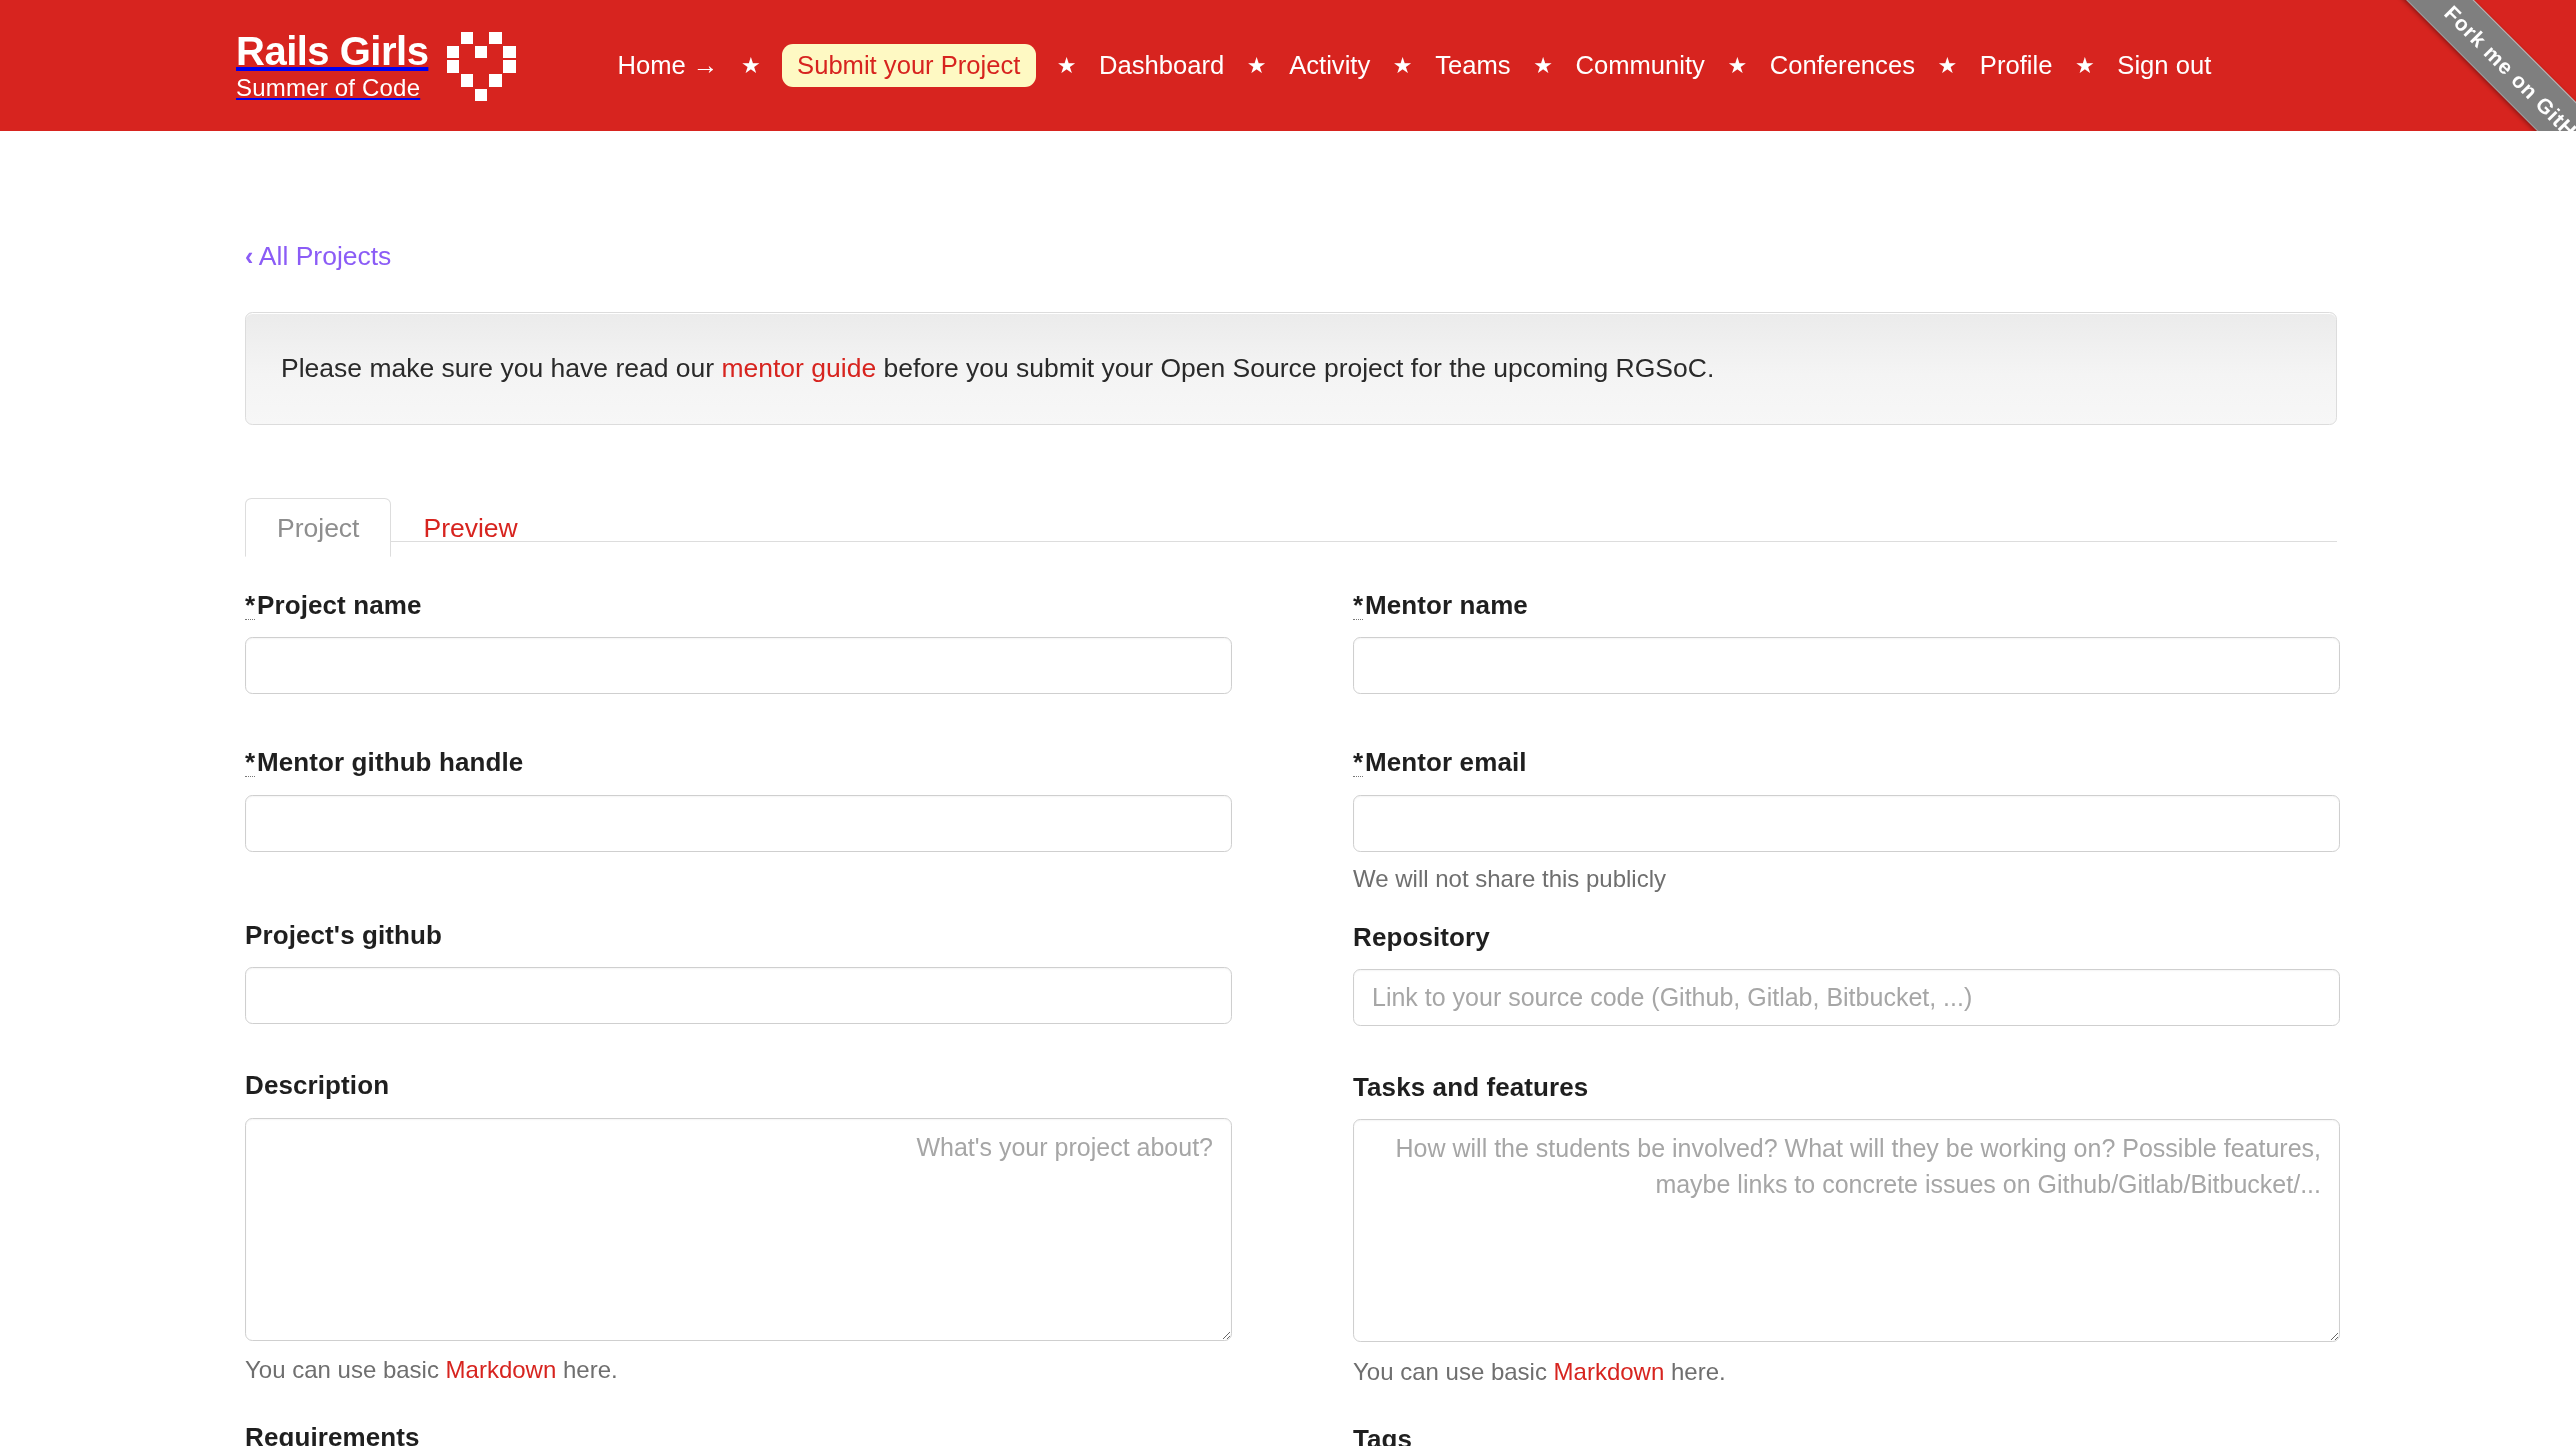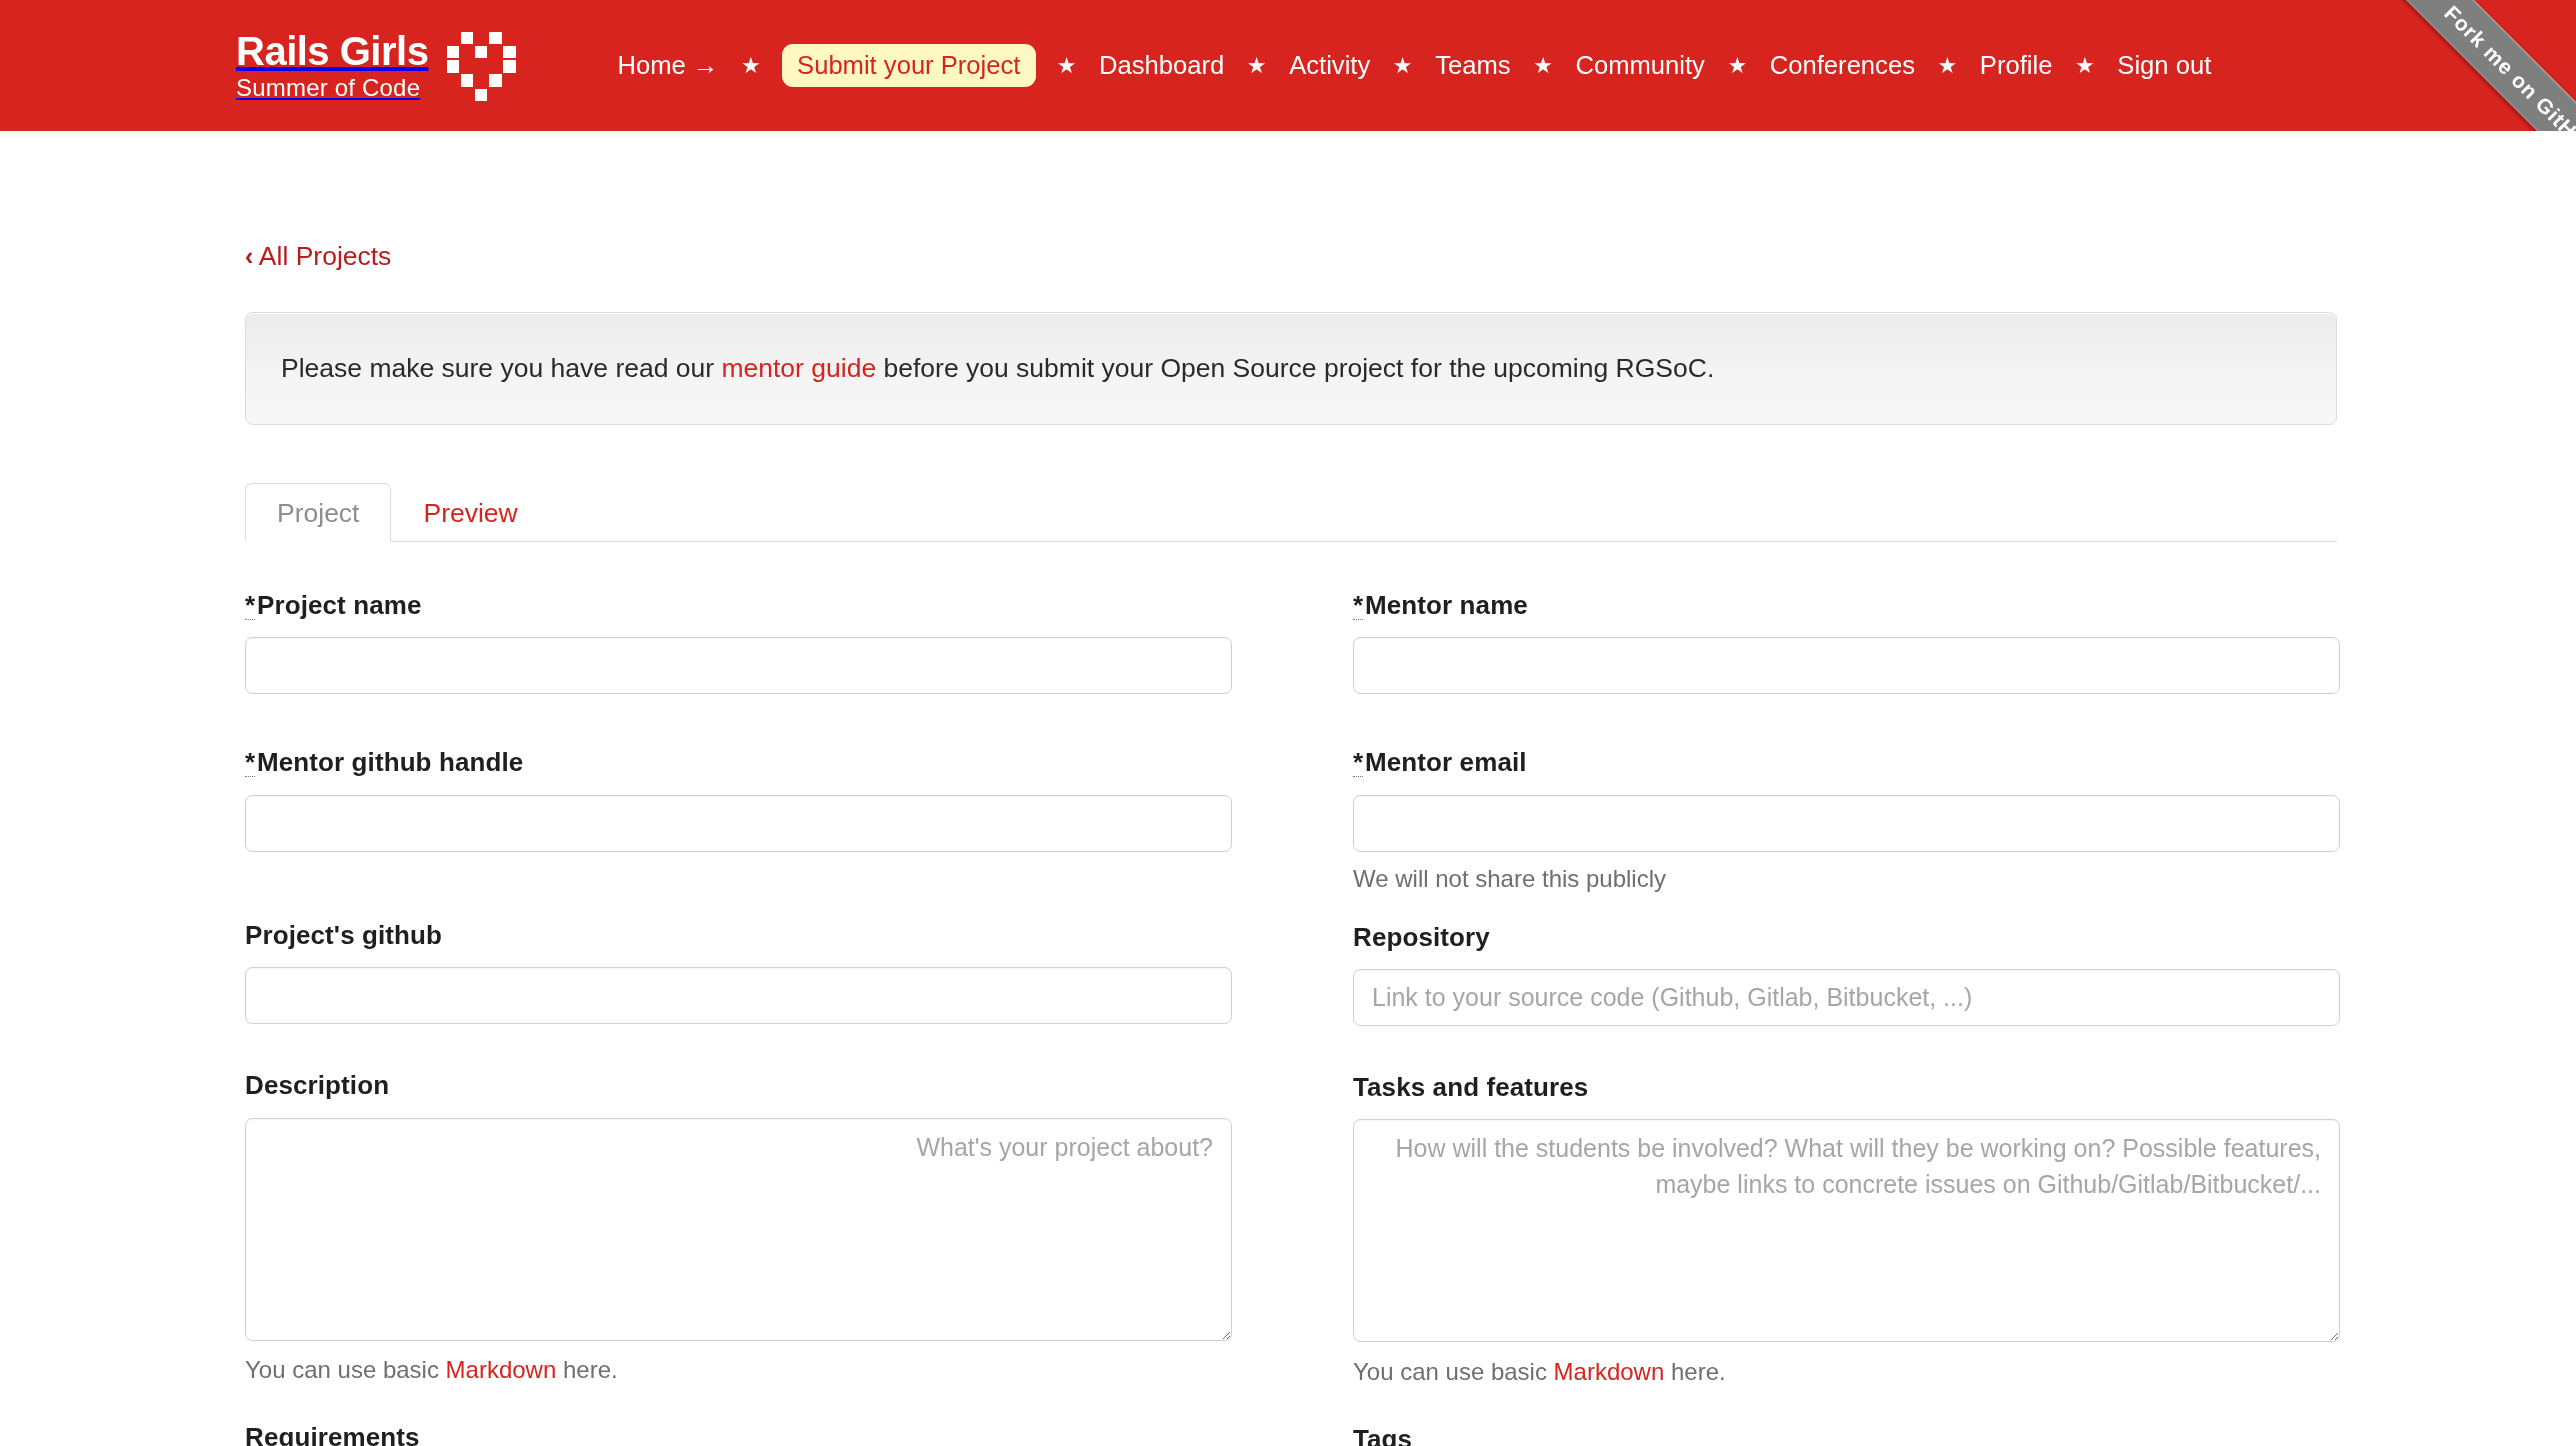--- a/index.html
+++ b/index.html
@@ -129,21 +129,21 @@
     padding-top: 0;
   }
   .container {
     width: 2092px;
     margin-left: 245px;
   }
 
   .back-link {
     display: inline-block;
     margin-top: 110px;
-    color: #b91c1c;
+    color: #8b5cf6;
     font-size: 26.5px;
     text-decoration: none;
     font-weight: 500;
   }
   .back-link .chev {
     font-size: 25px;
     font-weight: bold;
     margin-right: 5.5px;
   }
 
@@ -174,21 +174,21 @@
     align-items: flex-end;
     border-bottom: 0.9px solid #dddddd;
     height: 67px;
   }
   .tab {
     font-size: 26.5px;
     padding: 15.5px 31px 14.6px 31px;
     text-decoration: none;
     line-height: 1;
     position: relative;
-    top: 1px;
+    top: 16px;
   }
   .tab.active {
     color: #8e8e8e;
     background: #ffffff;
     border: 0.9px solid #dddddd;
     border-bottom: 0.9px solid #ffffff;
     border-radius: 6.4px 6.4px 0 0;
   }
   .tab.inactive {
     color: #d7241f;

